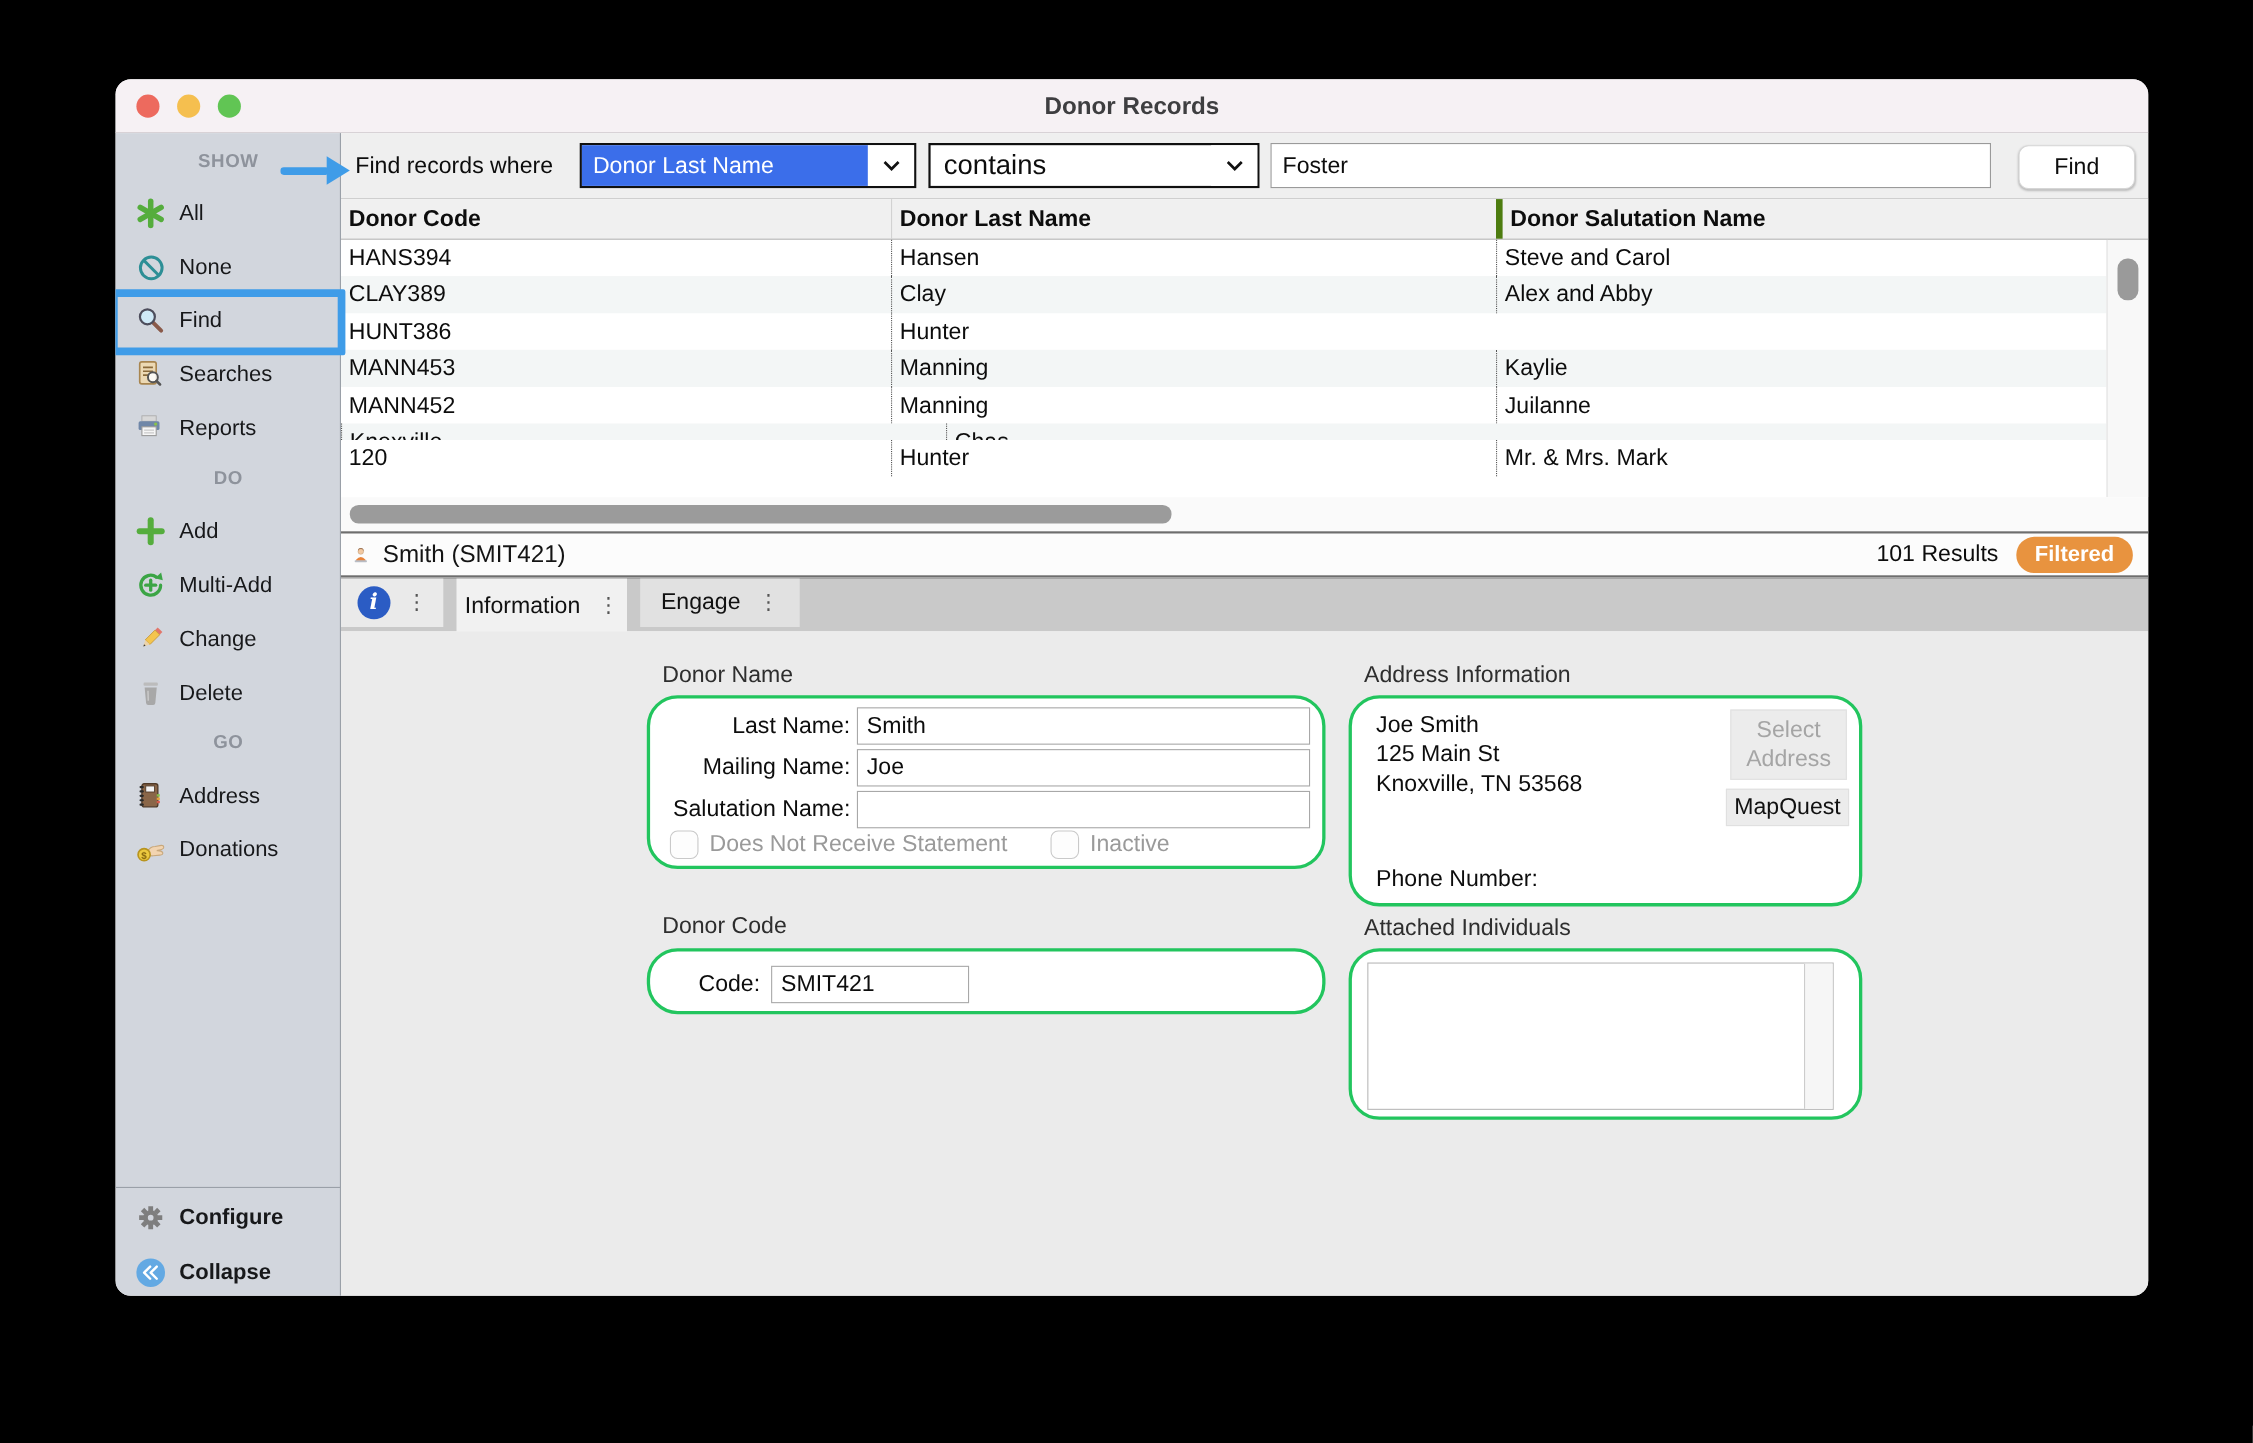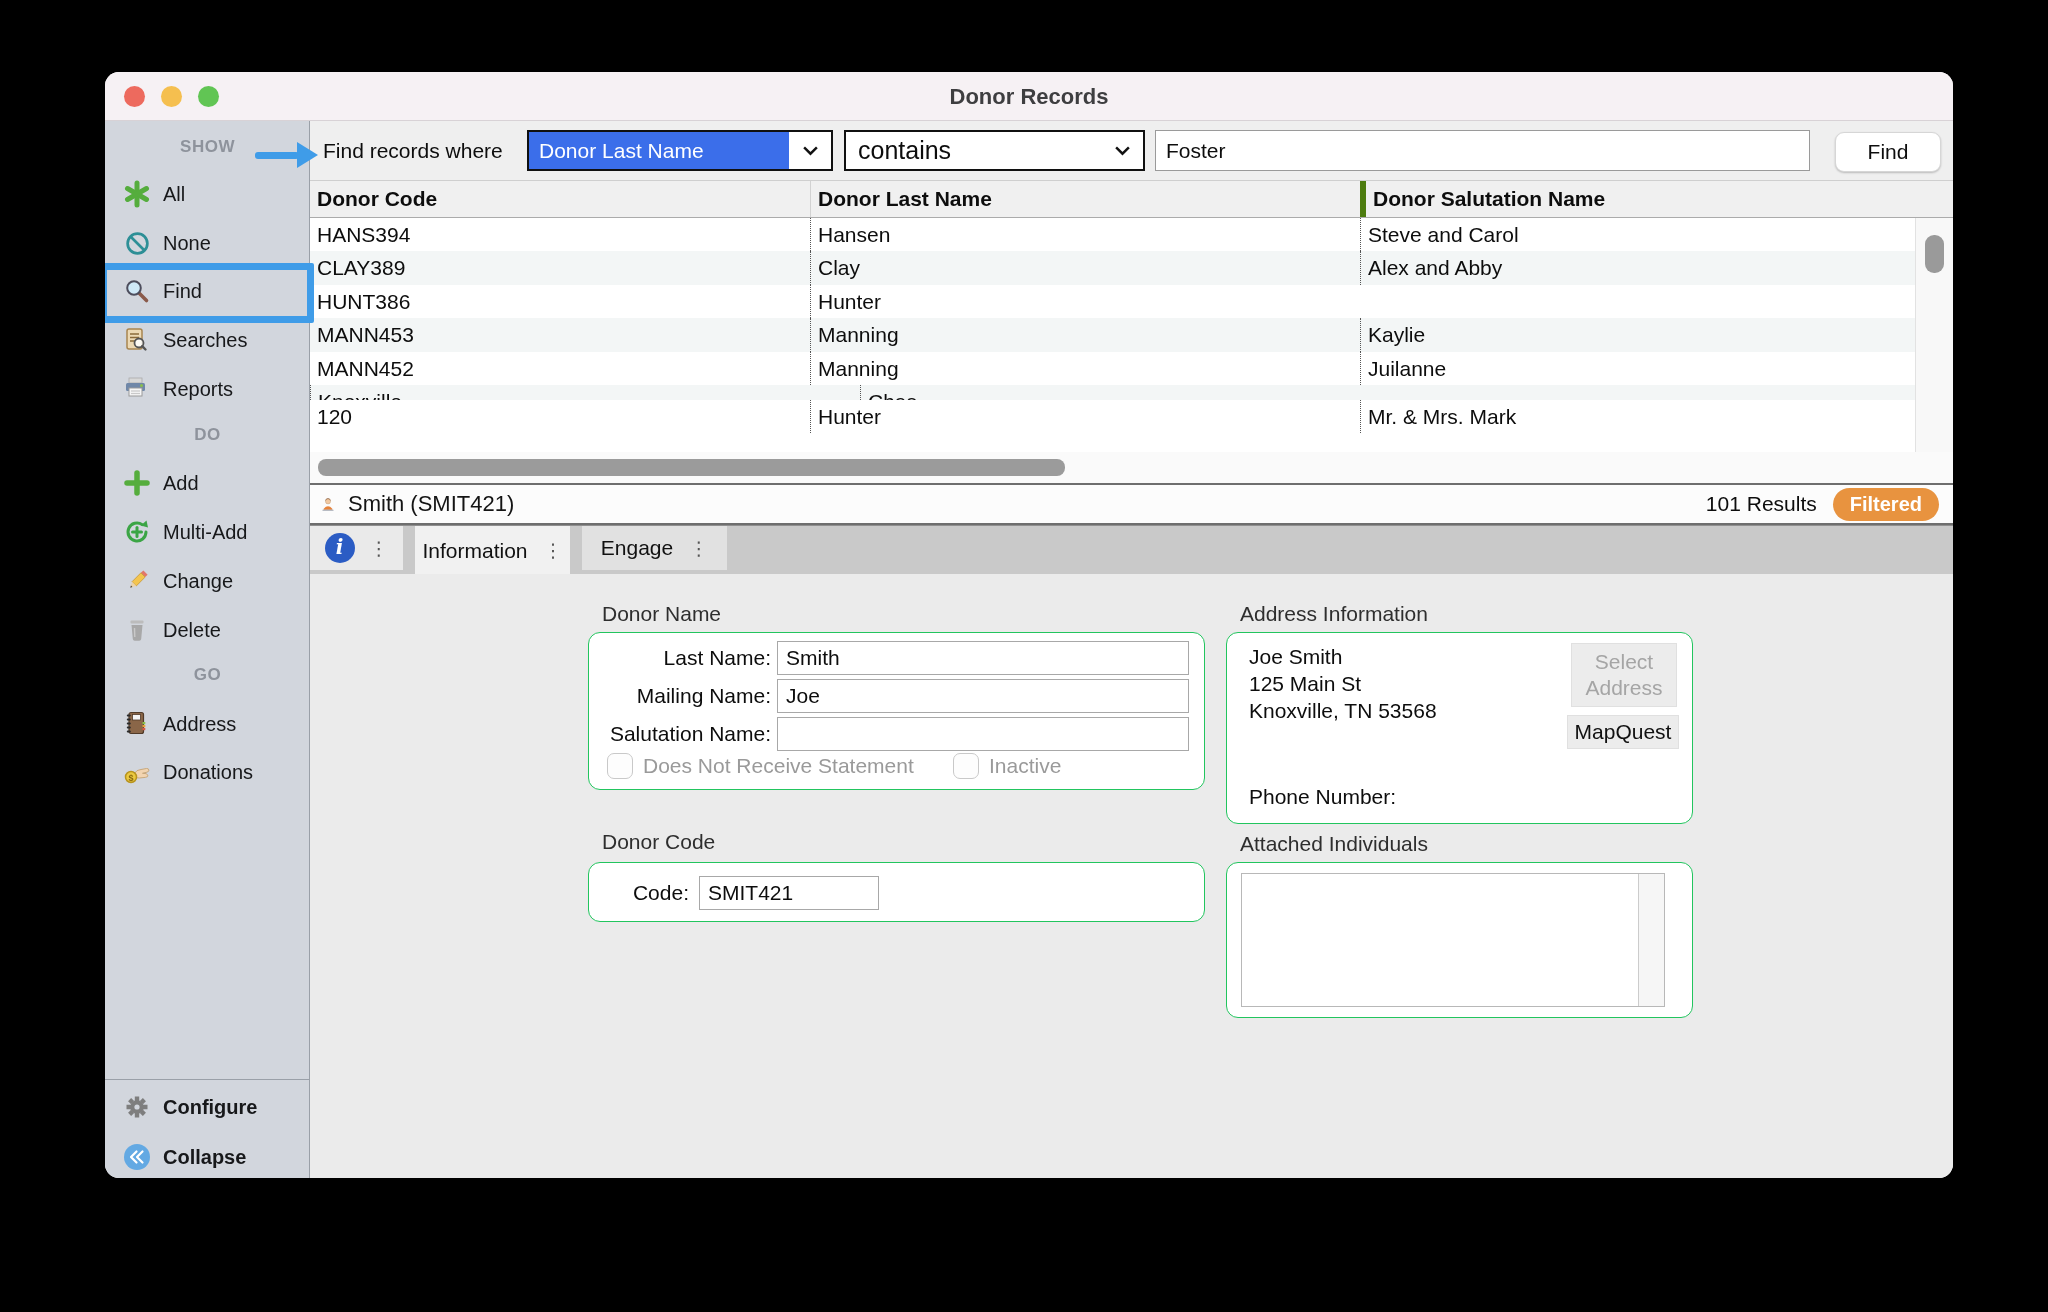--- a/index.html
+++ b/index.html
@@ -95,21 +95,21 @@
          font-size:21px; color:#111; }
   .tab.info { left:105px; width:155px; height:49px; background:#f1f1f1; }
   .tab.engage { left:272px; width:145px; height:44px; background:#e1e1e1; }
   .vdots { font-size:19px; color:#555; line-height:1; }
   .info-ic { width:30px; height:30px; border-radius:50%; background:#2b5cc4; color:#fff; text-align:center;
              line-height:29px; font-family:"DejaVu Serif", serif; font-style:italic; font-weight:bold; font-size:20px; }
 
   
   .formarea { position:absolute; left:205px; top:502px; width:1643px; height:604px; background:#ebebeb; }
   .sec-title { position:absolute; font-size:21px; color:#2e2e2e; }
-  .panel { position:absolute; background:#fff; border:1px solid #22c55e; border-radius:12px; }
+  .panel { position:absolute; background:#fff; border:3px solid #22c55e; border-radius:28px; }
   .frow { position:absolute; display:flex; align-items:center; }
   .flab { font-size:21px; color:#0d0d0d; text-align:right; }
   .finput { border:1px solid #a8a8a8; background:#fff; height:34px; font-size:21px; padding-left:8px;
             color:#0d0d0d; font-family:"Liberation Sans", sans-serif; }
   .cb { width:26px; height:26px; border:1px solid #c9c9c9; border-radius:7px; background:#fdfdfd; }
   .cb-lab { font-size:21px; color:#9a9a9a; margin-left:10px; }
   .addr-line { font-size:21px; color:#0d0d0d; line-height:27px; }
   .gbtn { position:absolute; background:#ececec; border:1px solid #e0e0e0; font-size:21px; text-align:center;
           font-family:"Liberation Sans", sans-serif; }
   .gbtn.disabled { color:#a5a5a5; }

